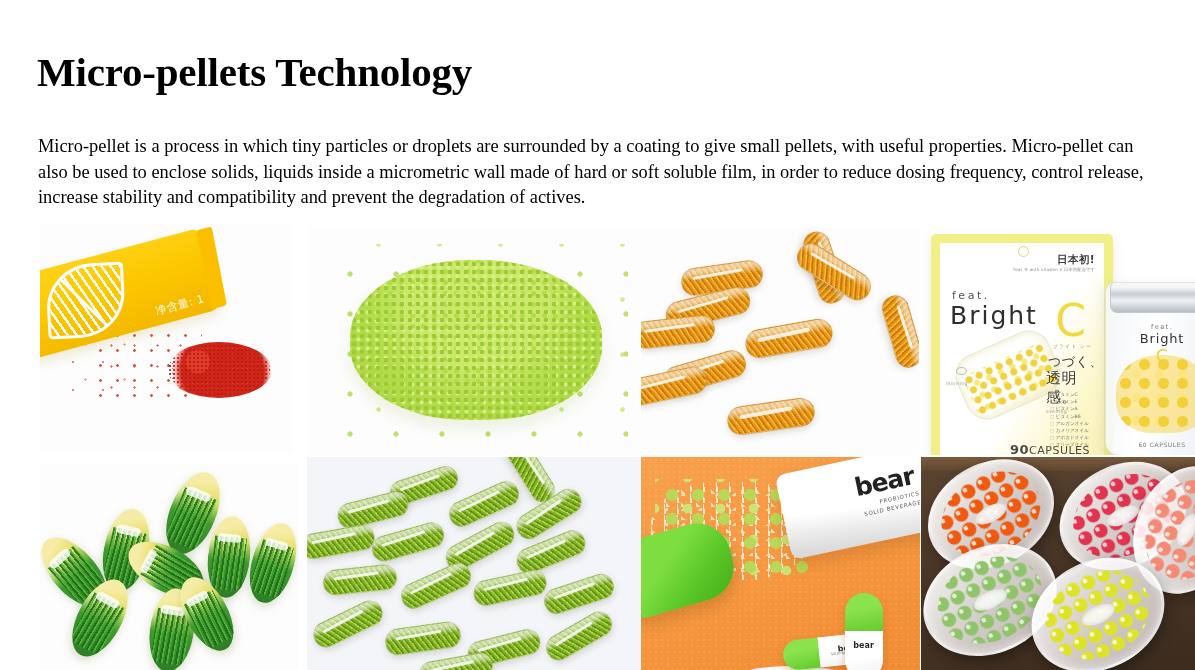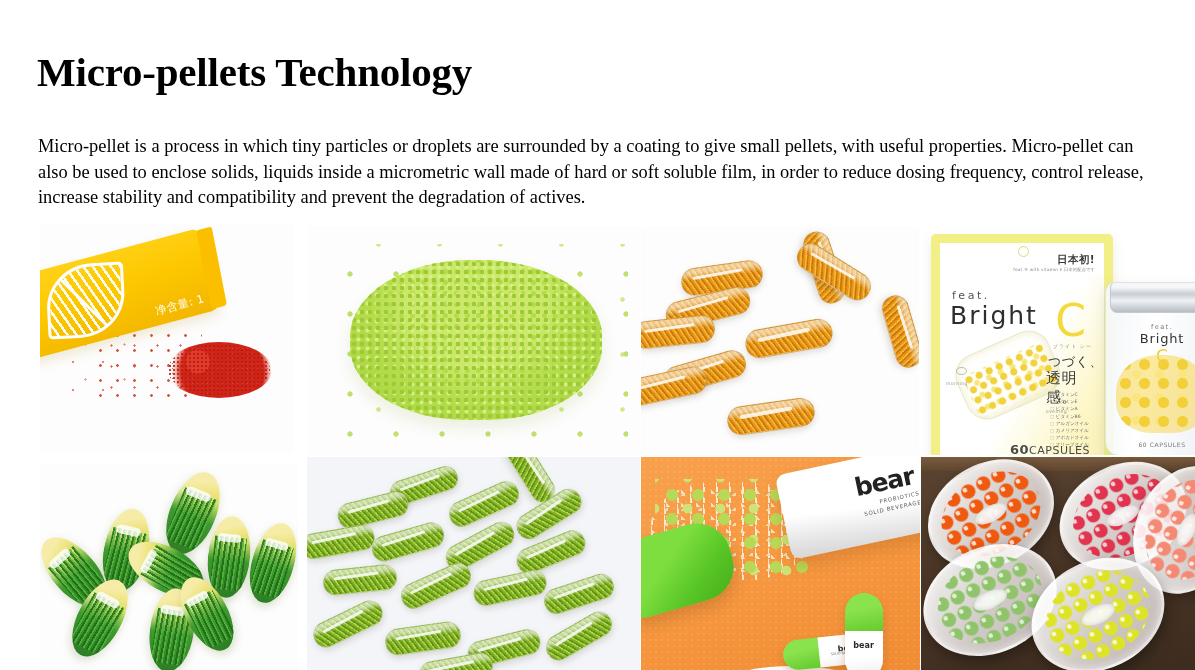--- a/index.html
+++ b/index.html
@@ -655,21 +655,21 @@
             <li>ビタミンE</li>
             <li>ビタミンA</li>
             <li>ビタミンB6</li>
             <li>アルガンオイル</li>
             <li>カメリアオイル</li>
             <li>アボカドオイル</li>
             <li>オリーブオイル</li>
           </ul>
 
           <div class="capsule-count">
-            <span class="num">60</span><span>CAPSULES</span>
+            <span class="num">90</span><span>CAPSULES</span>
           </div>
           <div class="pouch-footnote">栄養機能食品(ビタミンC・ビタミンE) 本品は、主食、主菜、副菜を基本に、食事のバランスを。</div>
         </div>
       </div>
 
       <div class="bottle">
         <div class="bottle-cap"></div>
         <div class="bottle-label">
           <div class="bottle-feat">feat.</div>
           <div class="bottle-bright">Bright</div>

